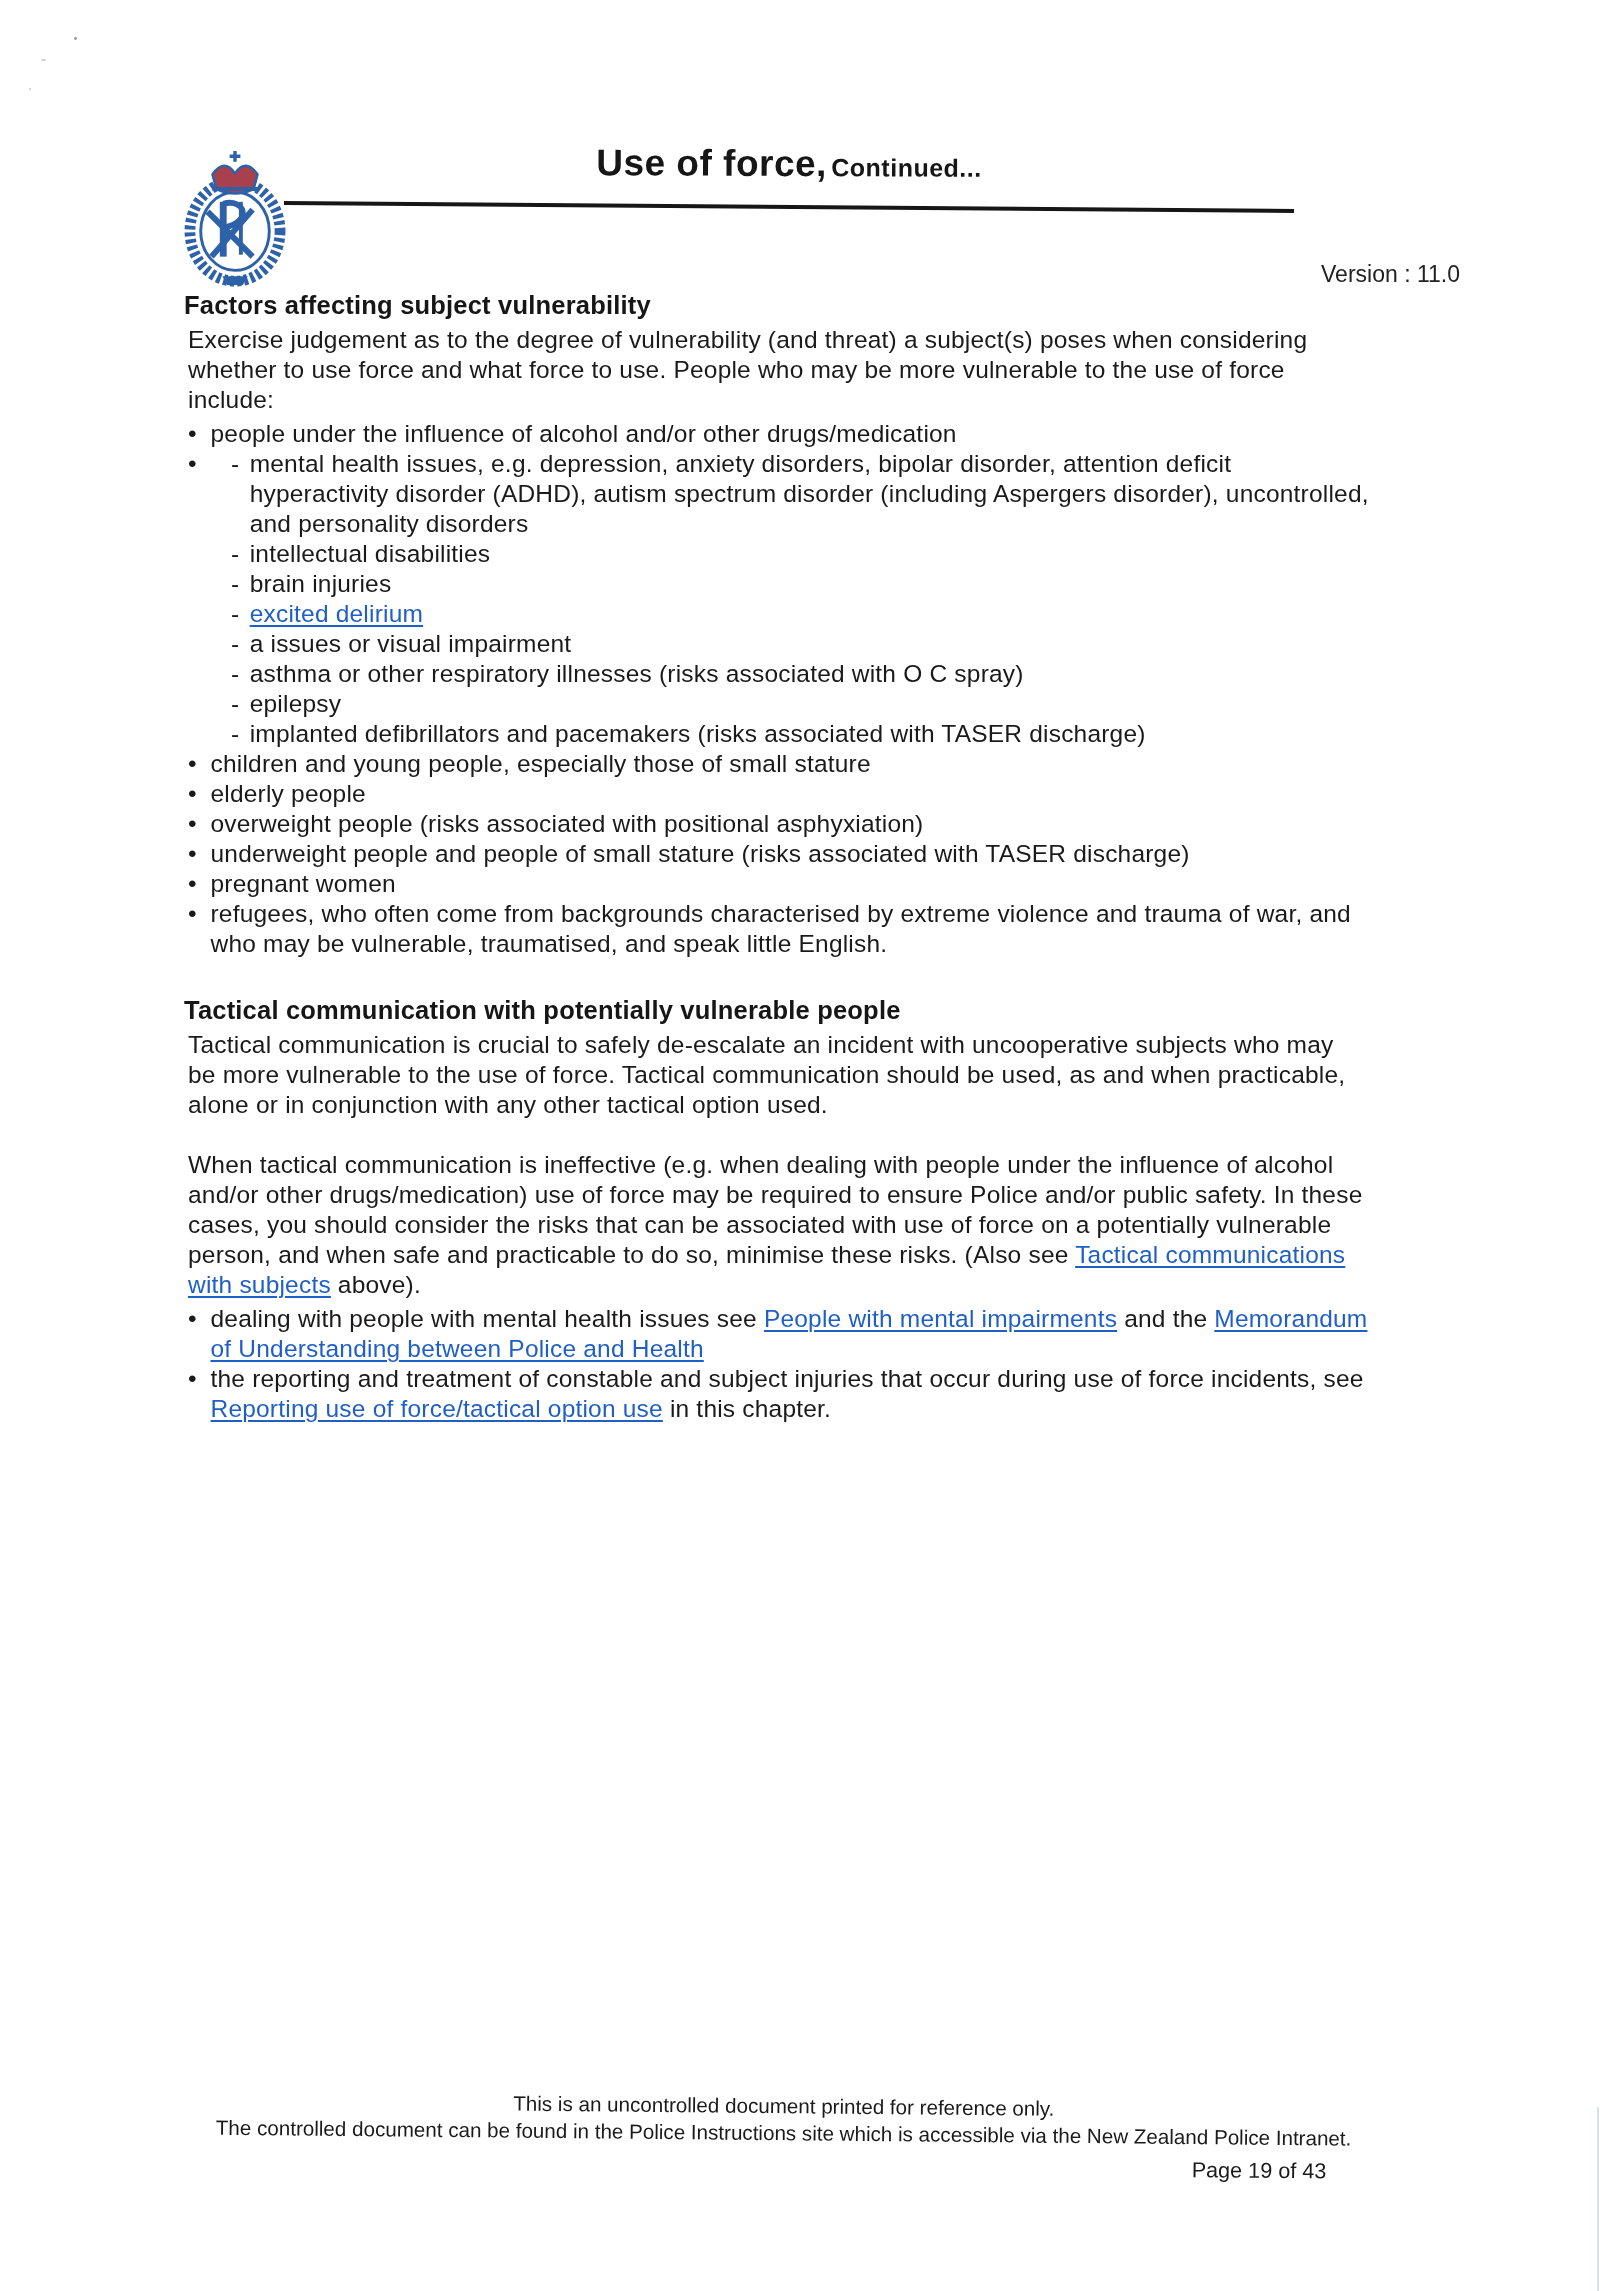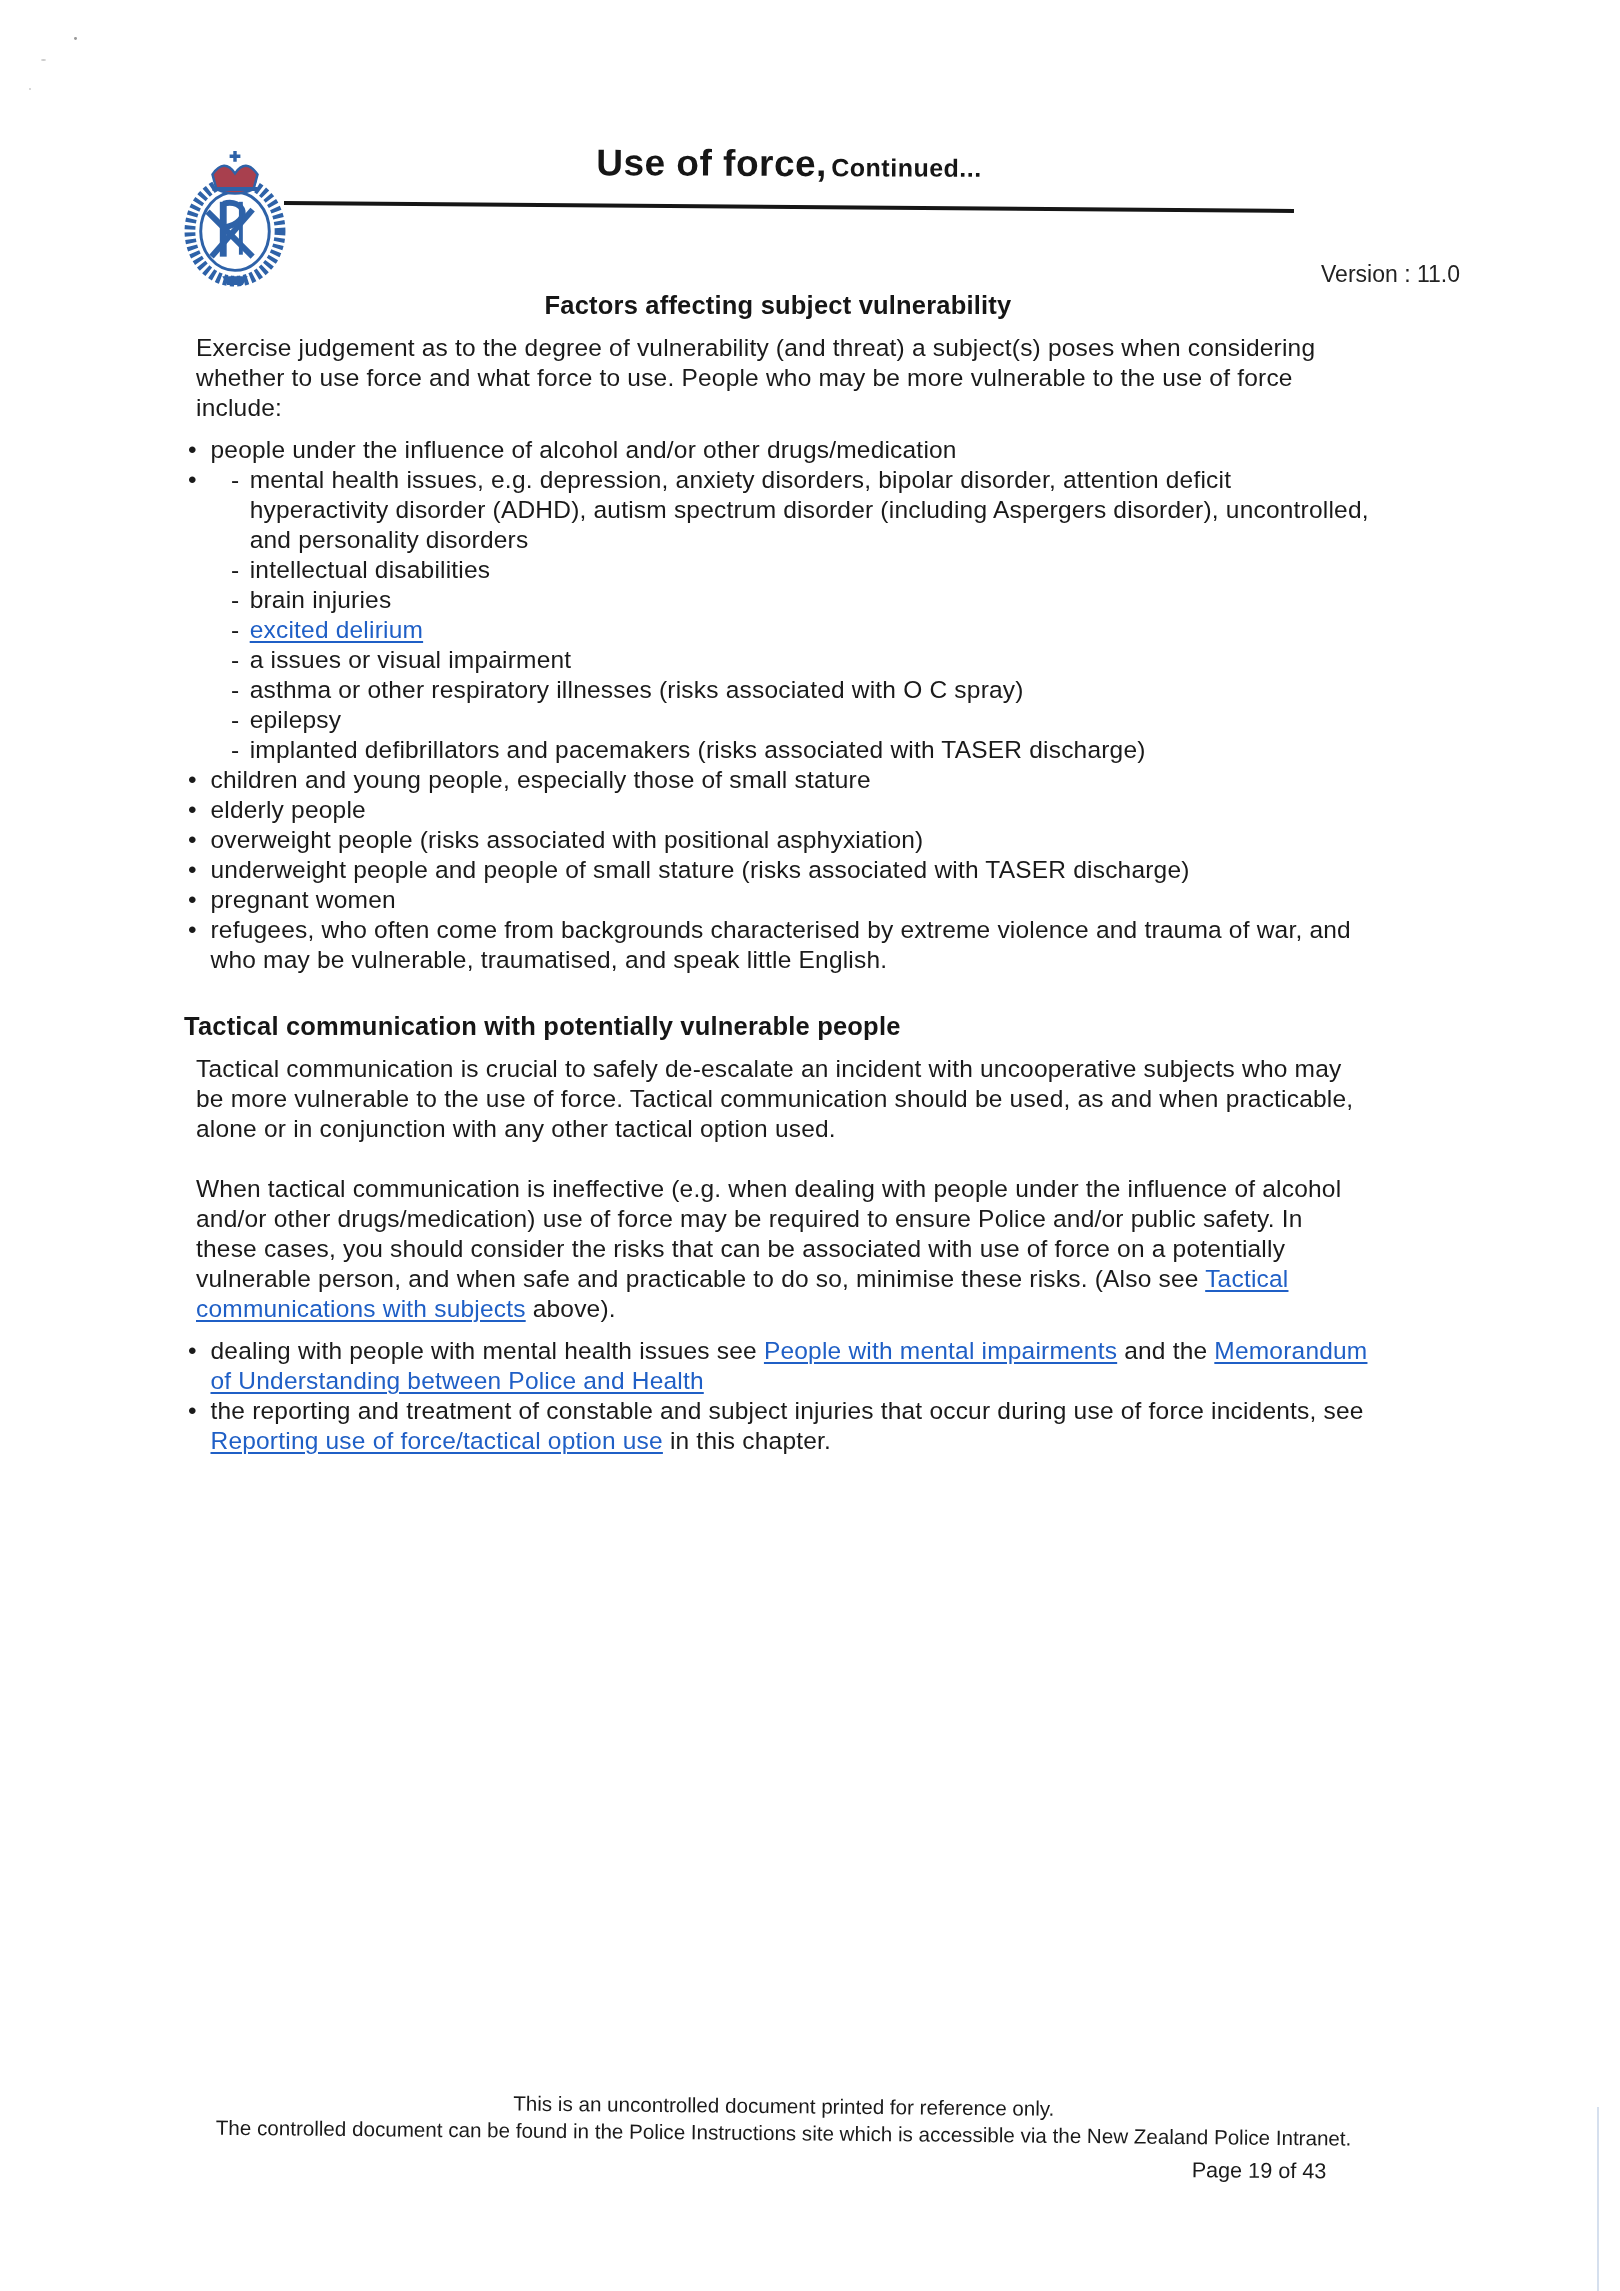--- a/index.html
+++ b/index.html
@@ -11,22 +11,22 @@
   
   .crest { position:absolute; left:179px; top:145px; width:112px; height:143px; }
   .title-wrap { position:absolute; left:284px; top:143px; width:1010px; text-align:center; white-space:nowrap; transform:rotate(0.25deg); }
   .title-main { font-size:37px; font-weight:bold; letter-spacing:0.5px; color:#161616; }
   .title-cont { font-size:25px; font-weight:bold; letter-spacing:0.5px; color:#161616; }
   .title-rule { position:absolute; left:284px; top:205px; width:1010px; height:3.9px; background:#161616; transform:rotate(0.45deg); }
   .version { position:absolute; left:1166px; top:261px; width:294px; text-align:right; font-size:23px; color:#222; }
   
   .content { position:absolute; left:184px; top:290px; width:1188px; font-size:24.5px; line-height:30px; letter-spacing:0.2px; }
   .h { font-weight:bold; font-size:25.5px; line-height:31px; margin:36px 0 2px 0; color:#161616; }
-  .content > .h:first-child { margin-top:0;text-align:center; }
-  .para { margin:12px; }
+  .content > .h:first-child { margin-top:0; }
+  .para { margin:4px; }
   .para + .para { margin-top:30px; }
   ul.blist, ul.dlist { list-style:none; margin:0; padding:0; }
   ul.blist > li, ul.dlist > li { display:flex; }
   .marker { flex:none; }
   ul.blist > li > .marker { width:26.5px; padding-left:3.9px; box-sizing:border-box; }
   ul.dlist { margin-left:20.6px; }
   ul.dlist > li > .marker { width:18.6px; }
   .li-wrap { flex:1; min-width:0; }
   a.lnk { color:var(--link-color,#1f5fc6); text-decoration:underline; text-decoration-thickness:2px; text-underline-offset:2.9px; cursor:pointer; }
   

